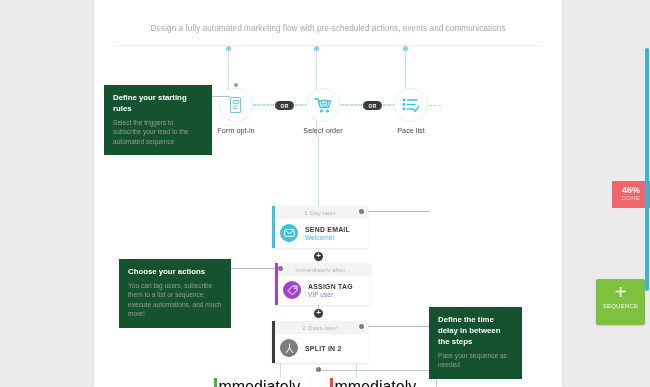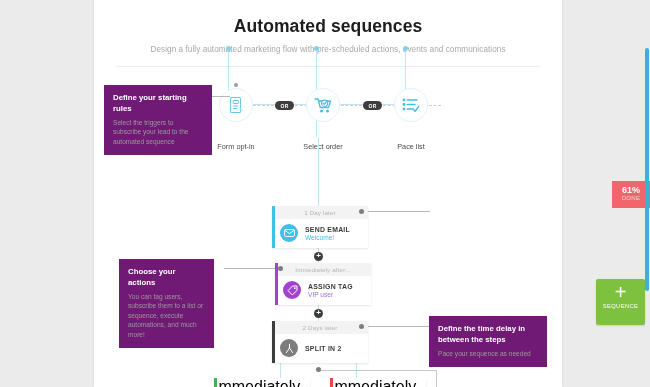--- a/index.html
+++ b/index.html
@@ -24,48 +24,48 @@
   }
   .subtitle {
     margin-top: 8px; font-size: 8.2px; color: #a9a9a9; letter-spacing: .05px;
   }
   .hdr-rule {
     margin: 12px 22px 0 22px; height: 1px; background: #ededed;
   }
 
   
   .callout {
-    position: absolute; background: #701a75; color: #fff;
+    position: absolute; background: #14532d; color: #fff;
     padding: 7px 9px 9px 9px; z-index: 6;
   }
   .callout .c-title {
     font-size: 7.8px; font-weight: bold; line-height: 11px; color: #ffffff;
   }
   .callout .c-desc {
     margin-top: 4px; font-size: 6.6px; line-height: 9.4px; color: #9a9a9a;
   }
   #callout-starting { left: 104px; top: 85px; width: 108px; }
   #callout-comms   { left: 429px; top: 193px; width: 107px; }
-  #callout-actions { left: 119px; top: 259px; width: 95px; }
-  #callout-delay   { left: 429px; top: 316px; width: 118px; }
+  #callout-actions { left: 119px; top: 259px; width: 112px; }
+  #callout-delay   { left: 429px; top: 307px; width: 93px; }
 
   
   .trigger-row {
     position: absolute; left: 205px; top: 88px; width: 250px; height: 48px;
   }
   .trig {
     position: absolute; top: 0; width: 62px; text-align: center;
   }
   .trig .circ {
     width: 34px; height: 34px; border-radius: 50%;
     border: 1px solid #dff3fa; background: #ffffff;
     margin: 0 auto; display: flex; align-items: center; justify-content: center;
   }
   .trig .tlabel {
-    margin-top: 20px; font-size: 7.3px; color: #4a4a4a;
+    margin-top: 4px; font-size: 7.3px; color: #4a4a4a;
   }
   #trig-form { left: 0px; }
   #trig-order { left: 87px; }
   #trig-join { left: 175px; }
 
   .or-pill {
     position: absolute; top: 13px; width: 19px; height: 9px; border-radius: 5px;
     background: #3d3d3d; color: #fff; font-size: 5px; font-weight: bold;
     display: flex; align-items: center; justify-content: center; letter-spacing: .3px;
   }
@@ -176,21 +176,20 @@
   svg { display: block; }
 </style>
 </head>
 <body>
 
 <div id="app">
 
   <div class="canvas">
 
     <div class="header">
-      <div class="title">Automated sequences</div>
       <div class="subtitle">Design a fully automated marketing flow with pre-scheduled actions, events and communications</div>
       <div class="hdr-rule"></div>
     </div>
 
     <div class="vline" style="left:134px; top:48px; height:56px;"></div>
     <div class="vline" style="left:222px; top:48px; height:56px;"></div>
     <div class="vline" style="left:311px; top:48px; height:56px;"></div>
     <div class="hline" style="left:134px; top:104px; width:178px;"></div>
     <div class="dot-sm" style="left:132px; top:46px;"></div>
     <div class="dot-sm" style="left:220px; top:46px;"></div>
@@ -346,21 +345,21 @@
     <div class="bar" style="position:absolute;left:0;top:0;width:3px;height:100%;background:#4caf50;"></div>
     <div class="when">Immediately after...</div>
   </div>
 
   <div class="step-part" id="step-no">
     <div class="bar" style="position:absolute;left:0;top:0;width:3px;height:100%;background:#f1434a;"></div>
     <div class="when">Immediately after...</div>
   </div>
 
   <div class="done-badge">
-    <div class="pct">61%</div>
+    <div class="pct">46%</div>
     <div class="lbl">DONE</div>
   </div>
 
   <div class="seq-btn">
     <div class="plus">+</div>
     <div class="sl">SEQUENCE</div>
   </div>
 
   <div class="scrollbar"></div>
 

